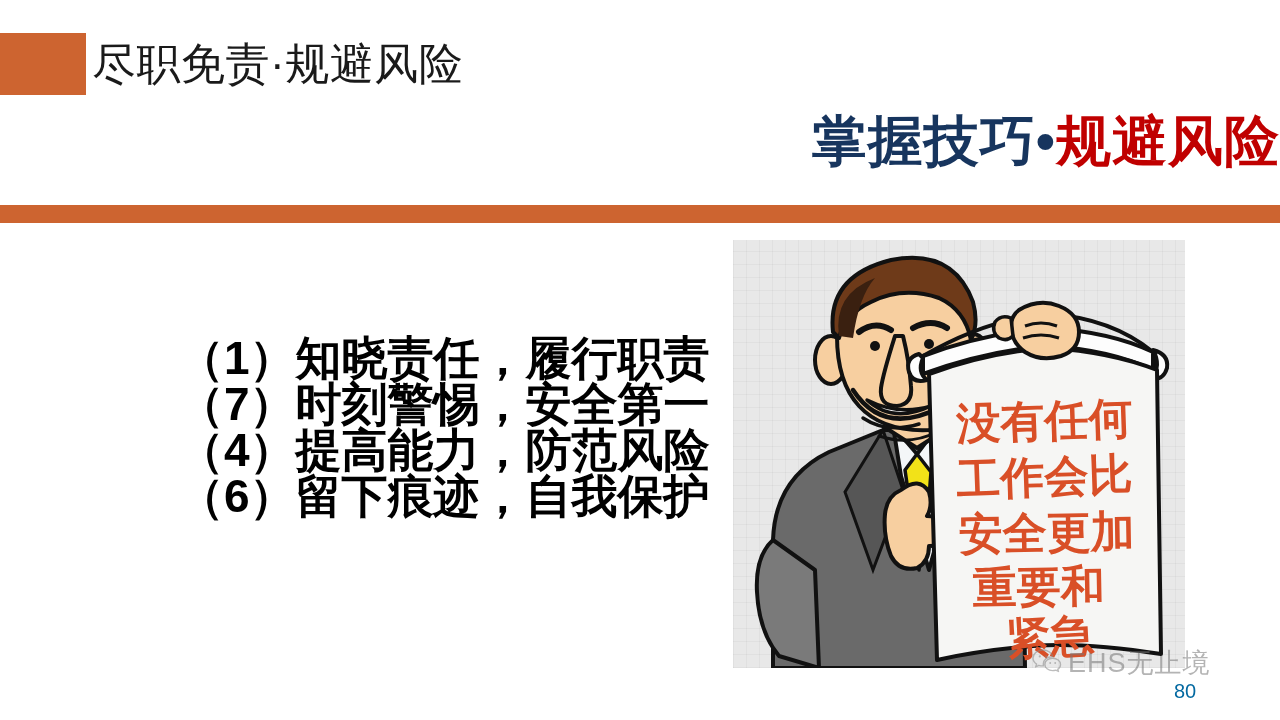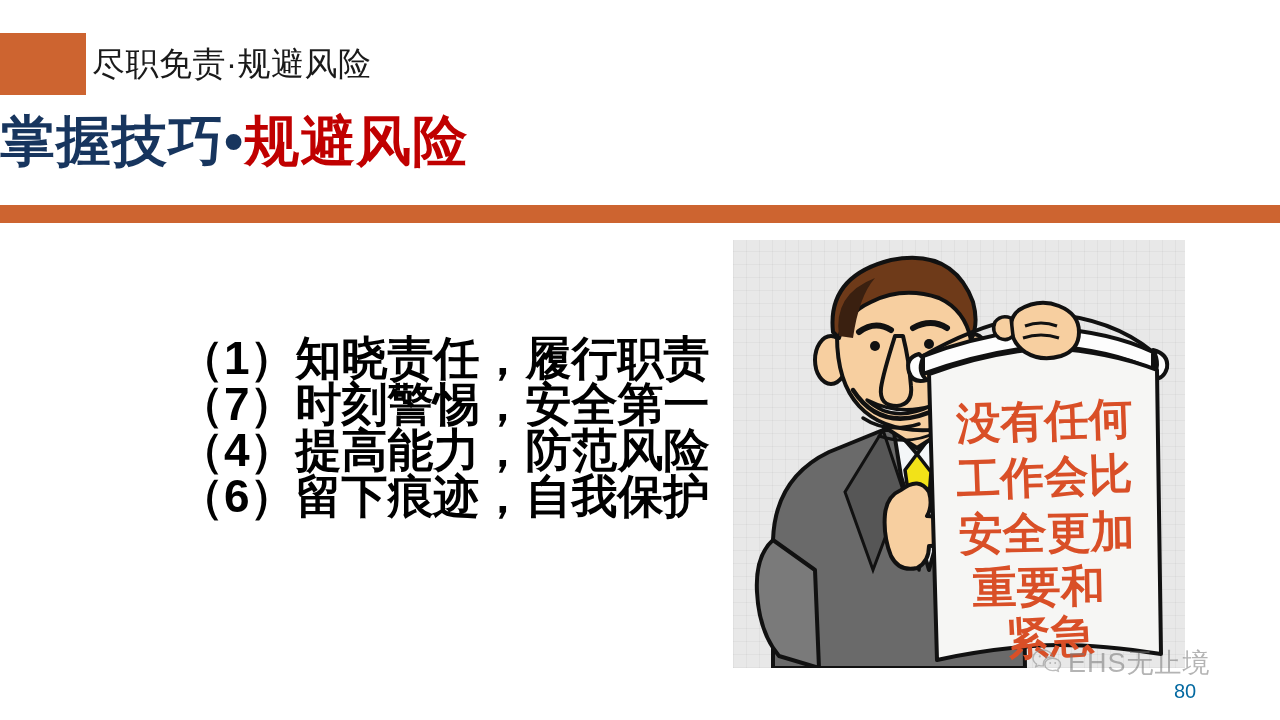--- a/index.html
+++ b/index.html
@@ -28,33 +28,33 @@
     left: 0;
     top: 33px;
     width: 86px;
     height: 62px;
     background: #cd6430;
   }
   #breadcrumb {
     position: absolute;
     left: 92px;
     top: 38px;
-    font-size: 33px;
+    font-size: 44px;
     line-height: 52px;
     color: #1a1a1a;
     font-weight: 400;
     letter-spacing: 0.5px;
     white-space: nowrap;
   }
   #slide-title {
     position: absolute;
     left: 0;
     top: 108px;
     width: 1280px;
-    text-align: left;
+    text-align: right;
     font-size: 55px;
     line-height: 66px;
     font-weight: 700;
     letter-spacing: 1px;
     white-space: nowrap;
   }
   #slide-title .title-part-primary { color: #17355e; }
   #slide-title .title-part-sep { color: #17355e; }
   #slide-title .title-part-accent { color: #c00000; }
 

